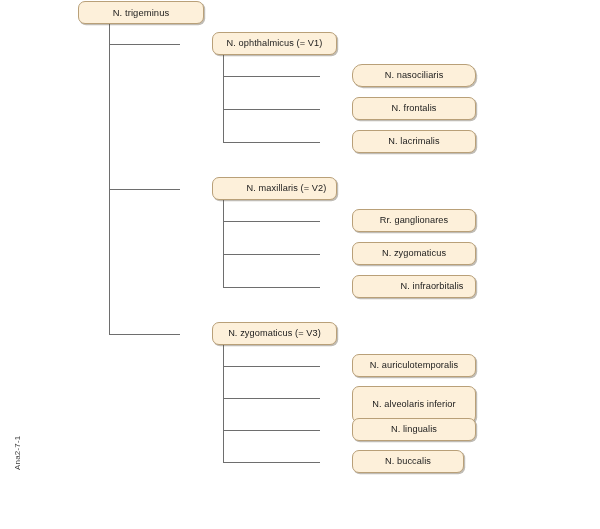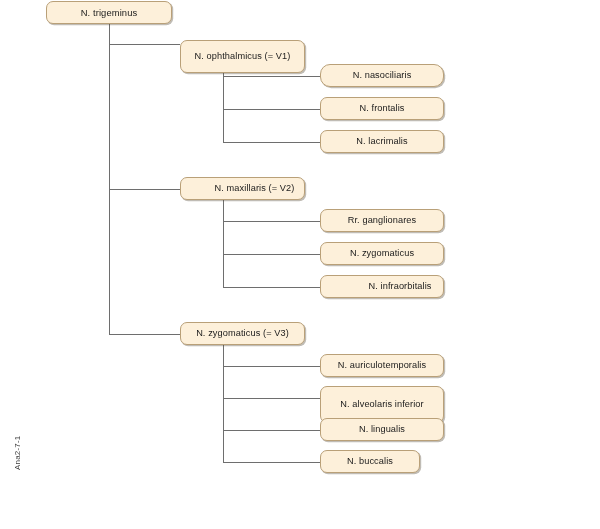--- a/index.html
+++ b/index.html
@@ -47,20 +47,21 @@
     display: flex;
     align-items: center;
     justify-content: center;
     text-align: center;
     font-size: 9.2px;
     line-height: 1;
     letter-spacing: 0.1px;
     color: #1a1a1a;
     white-space: nowrap;
     padding: 0 4px;
+    margin-left: 32px;
   }
   .node.root  { font-size: 9.4px; }
   .node.div   { font-size: 9.2px; }
   .node.leaf  { font-size: 9.2px; }
 
   
   #side-caption {
     position: absolute;
     left: 2px;
     top: 392px;
@@ -148,21 +149,21 @@
         <line x1="223" y1="366" x2="320" y2="366" stroke="#6e6e6e" stroke-width="1" shape-rendering="crispEdges"></line>
         <line x1="223" y1="398" x2="320" y2="398" stroke="#6e6e6e" stroke-width="1" shape-rendering="crispEdges"></line>
         <line x1="223" y1="430" x2="320" y2="430" stroke="#6e6e6e" stroke-width="1" shape-rendering="crispEdges"></line>
         <line x1="223" y1="462" x2="320" y2="462" stroke="#6e6e6e" stroke-width="1" shape-rendering="crispEdges"></line>
       </svg>
 
     <div id="nodes">
         <div class="node root" style="left: 46px; top: 1px; width: 126px; height: 23px;">
           <span>N. trigeminus</span>
         </div>
-        <div class="node div" style="left: 180px; top: 40px; width: 125px; height: 33px;">
+        <div class="node div" style="left: 180px; top: 32px; width: 125px; height: 23px;">
           <span>N. ophthalmicus (= V1)</span>
         </div>
         <div class="node leaf" style="left: 320px; top: 64px; width: 124px; height: 23px; border-radius: 10px;">
           <span>N. nasociliaris</span>
         </div>
         <div class="node leaf" style="left: 320px; top: 97px; width: 124px; height: 23px; text-align: right;">
           <span>N. frontalis</span>
         </div>
         <div class="node leaf" style="left: 320px; top: 130px; width: 124px; height: 23px;">
           <span>N. lacrimalis</span>
@@ -184,21 +185,21 @@
         </div>
         <div class="node leaf" style="left: 320px; top: 354px; width: 124px; height: 23px;">
           <span>N. auriculotemporalis</span>
         </div>
         <div class="node leaf" style="left: 320px; top: 386px; width: 124px; height: 37px;">
           <span>N. alveolaris inferior</span>
         </div>
         <div class="node leaf" style="left: 320px; top: 418px; width: 124px; height: 23px;">
           <span>N. lingualis</span>
         </div>
-        <div class="node leaf" style="left: 320px; top: 450px; width: 100px; height: 23px;">
+        <div class="node leaf" style="left: 320px; top: 450px; width: 112px; height: 23px;">
           <span>N. buccalis</span>
         </div>
       </div>
 
   </div>
 
   <div id="side-caption">
     <span>Ana2-7-1</span>
   </div>
 

